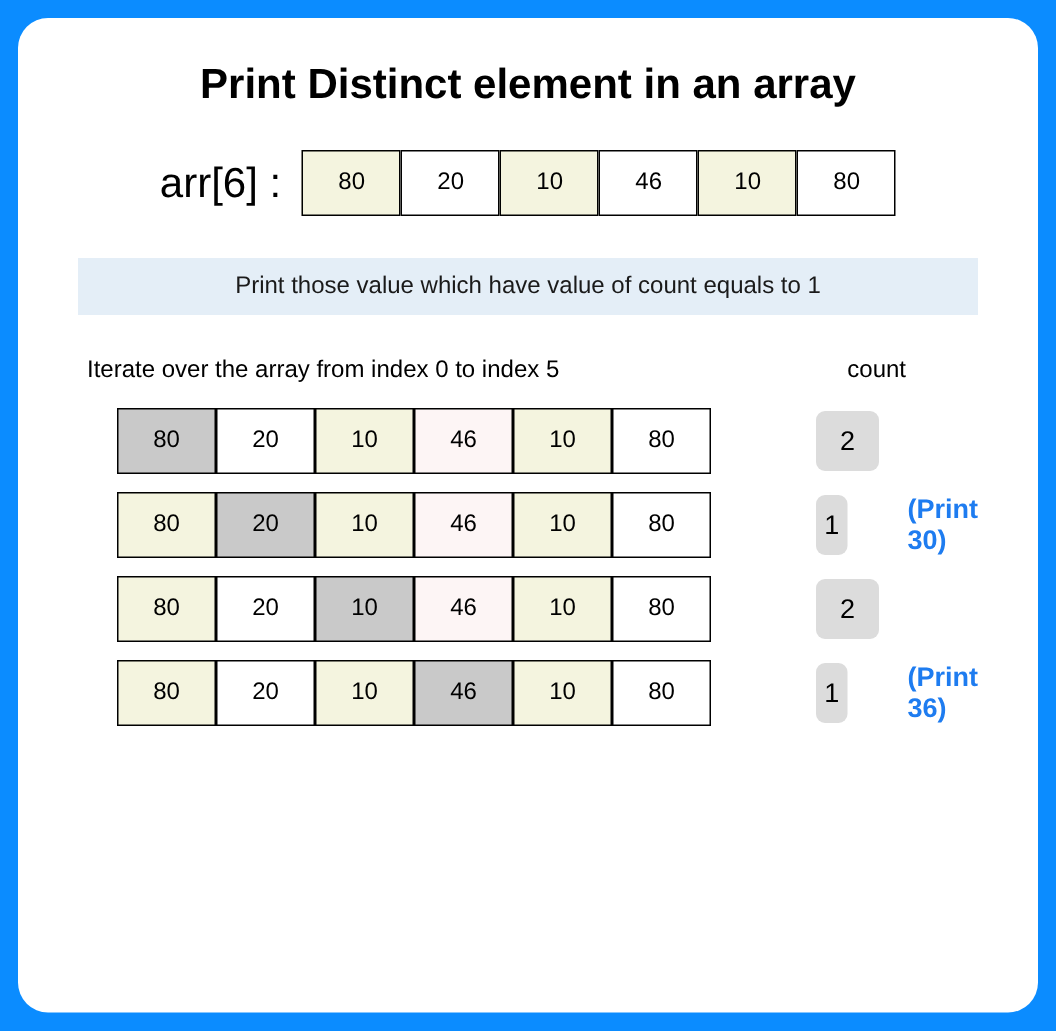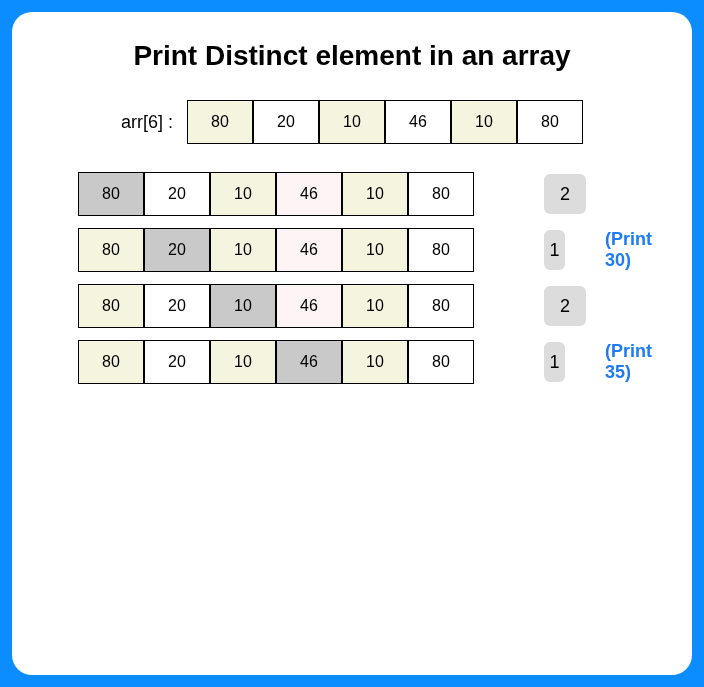--- a/index.html
+++ b/index.html
@@ -29,21 +29,21 @@
       margin-bottom: 28px;
     }
     .arr-row {
       display: flex;
       align-items: center;
       justify-content: center;
       gap: 14px;
       margin-bottom: 28px;
     }
     .arr-label {
-      font-size: 18px;
+      font-size: 28px;
       font-weight: 500;
       color: #000;
     }
     .cell-row {
       display: flex;
     }
     .cell {
       width: 66px;
       height: 44px;
       border: 1px solid #000;
@@ -132,21 +132,26 @@
     <div class="cell-row" id="top-array">
         <div class="cell tint">80</div>
         <div class="cell">20</div>
         <div class="cell tint">10</div>
         <div class="cell">46</div>
         <div class="cell tint">10</div>
         <div class="cell">80</div>
       </div>
   </div>
 
-
+  <div class="note-bar">Print those value which have value of count equals to 1</div>
+
+  <div class="iter-header">
+    <div class="iter-label">Iterate over the array from index 0 to index 5</div>
+    <div class="count-label">count</div>
+  </div>
 
   <div id="iter-rows">
       <div class="iter-row">
         <div class="iter-cells">
           <div class="cell hl">80</div>
           <div class="cell">20</div>
           <div class="cell tint">10</div>
           <div class="cell tintpink">46</div>
           <div class="cell tint">10</div>
           <div class="cell">80</div>
@@ -179,17 +184,17 @@
       <div class="iter-row">
         <div class="iter-cells">
           <div class="cell tint">80</div>
           <div class="cell">20</div>
           <div class="cell tint">10</div>
           <div class="cell hl">46</div>
           <div class="cell tint">10</div>
           <div class="cell">80</div>
         </div>
         <div class="count-box">1</div>
-        <div class="print-text">(Print 35)</div>
+        <div class="print-text">(Print 36)</div>
       </div>
     </div>
 
 </div>
 
 </body></html>

